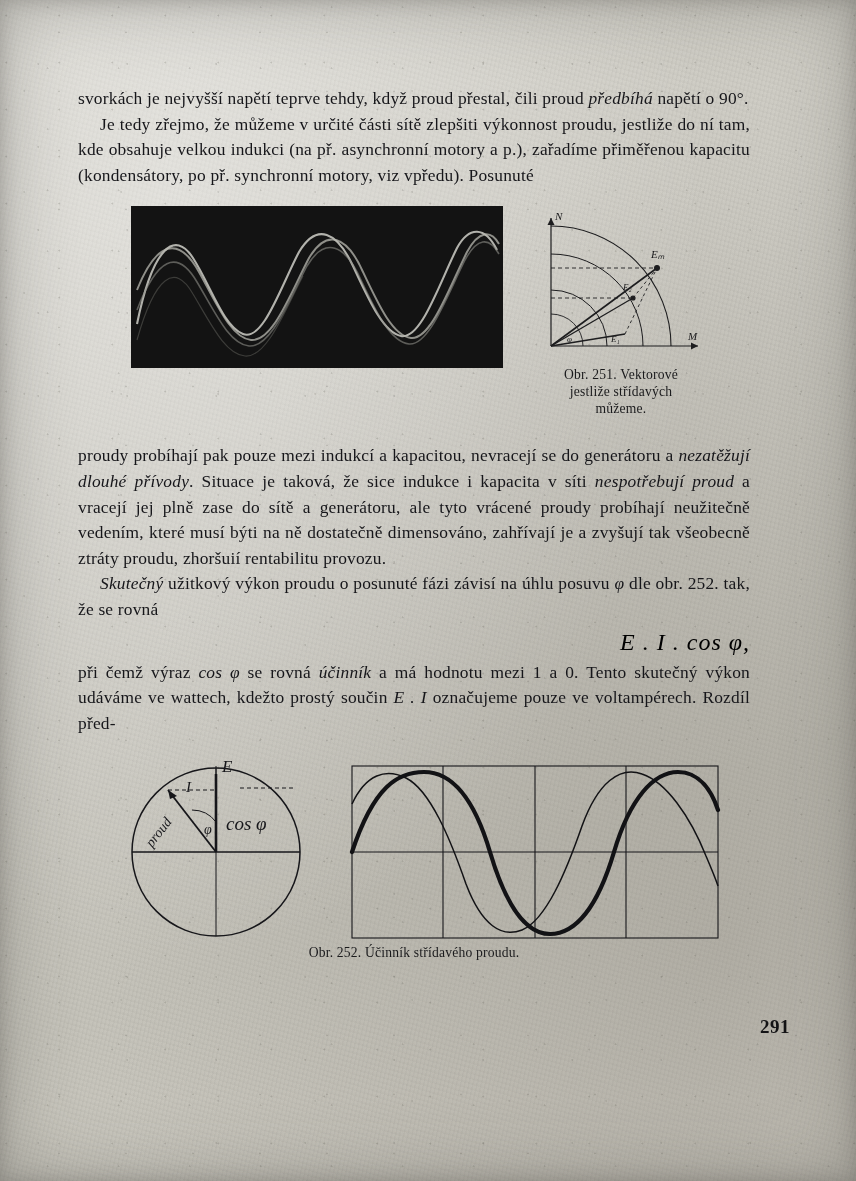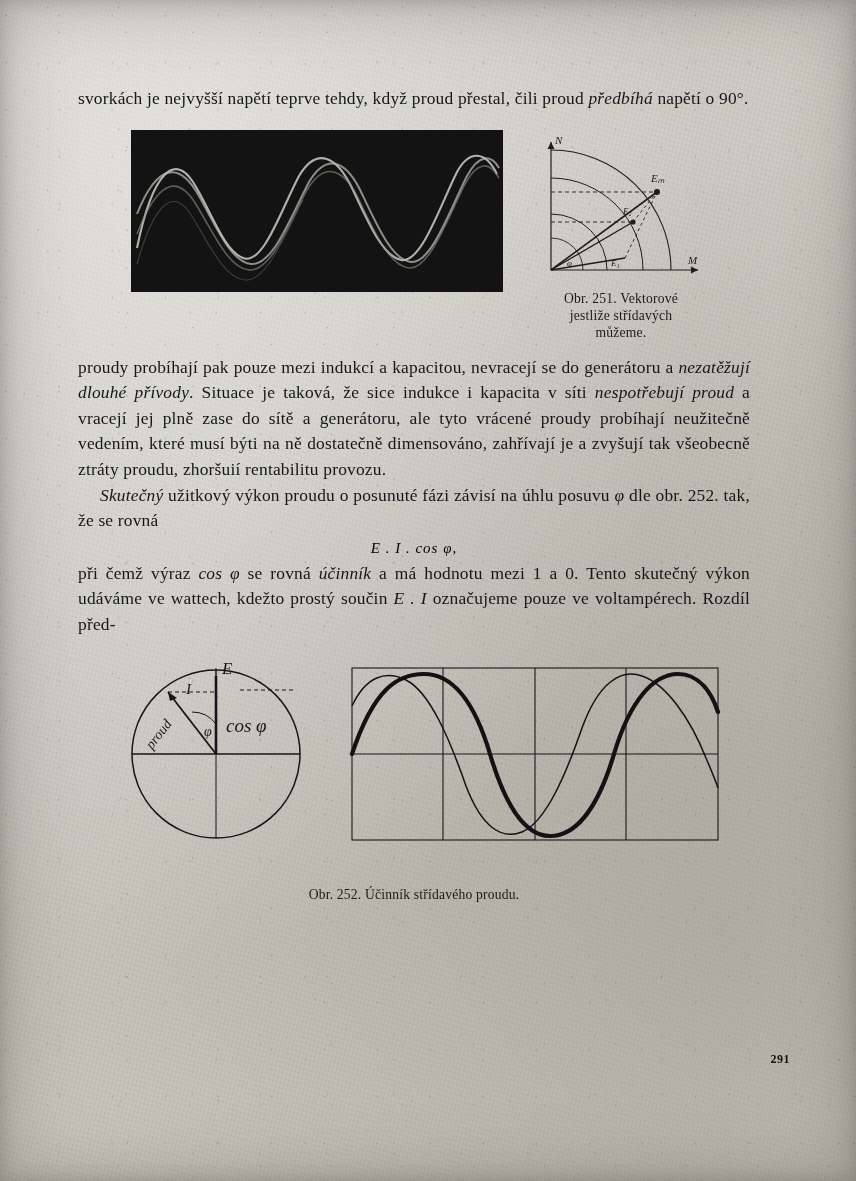--- a/index.html
+++ b/index.html
@@ -88,48 +88,47 @@
     width: 175px;
     height: 160px;
   }
   .cap-251 {
     position: absolute;
     left: 432px;
     top: 160px;
     width: 222px;
   }
 
-  .body2 { }
+  .body2 { margin-top: 12px; }
 
   .formula {
     margin: 6px 0 4px 0;
-    text-align: center;
-    font-size: 15px;
+    text-align: right;
+    font-size: 24px;
     font-style: italic;
     letter-spacing: 1px;
   }
 
   .fig-252 {
     position: relative;
     margin-top: 16px;
     height: 225px;
   }
   .fig-252 svg { position: absolute; left: 28px; top: 0; }
   .cap-252 {
     position: absolute;
     left: 0;
     top: 192px;
     width: 672px;
-    margin-top: 40px;
   }
   .pageno {
     position: absolute;
     right: 66px;
-    top: 1052px;
-    font-size: 12px;
+    top: 1016px;
+    font-size: 19px;
     font-weight: 700;
     color: #141416;
     letter-spacing: 0.5px;
   }
   .noise-dots {
     position: absolute;
     inset: 0;
     opacity: 0.5;
     pointer-events: none;
     background-image:
@@ -145,20 +144,21 @@
 <body>
 
 <div class="page">
   <div class="paper-texture"></div>
   <div class="noise-dots"></div>
 
   <div class="content">
 
     <p><span>svorkách je nejvyšší napětí teprve tehdy, když proud přestal, čili proud </span><i>předbíhá</i><span> napětí o 90°.</span></p>
 
+    <p class="indent">Je tedy zřejmo, že můžeme v určité části sítě zlepšiti výkonnost proudu, jestliže do ní tam, kde obsahuje velkou indukci (na př. asynchronní motory a p.), zařadíme přiměřenou kapacitu (kondensátory, po př. synchronní motory, viz vpředu). Posunuté</p>
 
     <div class="fig-row">
 
       <div class="oscillogram">
         <svg width="372" height="162" viewBox="0 0 372 162">
           <rect x="0" y="0" width="372" height="162" fill="#131313"></rect>
           <g fill="none" stroke="#cfcfc8" stroke-width="2.1" opacity="0.85">
             <path d="M6 118 C 22 40, 44 24, 62 52 C 80 80, 92 120, 112 128 C 132 136, 150 80, 168 46 C 186 16, 206 26, 222 60 C 238 94, 252 126, 270 130 C 290 134, 308 78, 326 42 C 338 20, 354 20, 366 44"></path>
           </g>
           <g fill="none" stroke="#b9b9b2" stroke-width="2" opacity="0.75">

